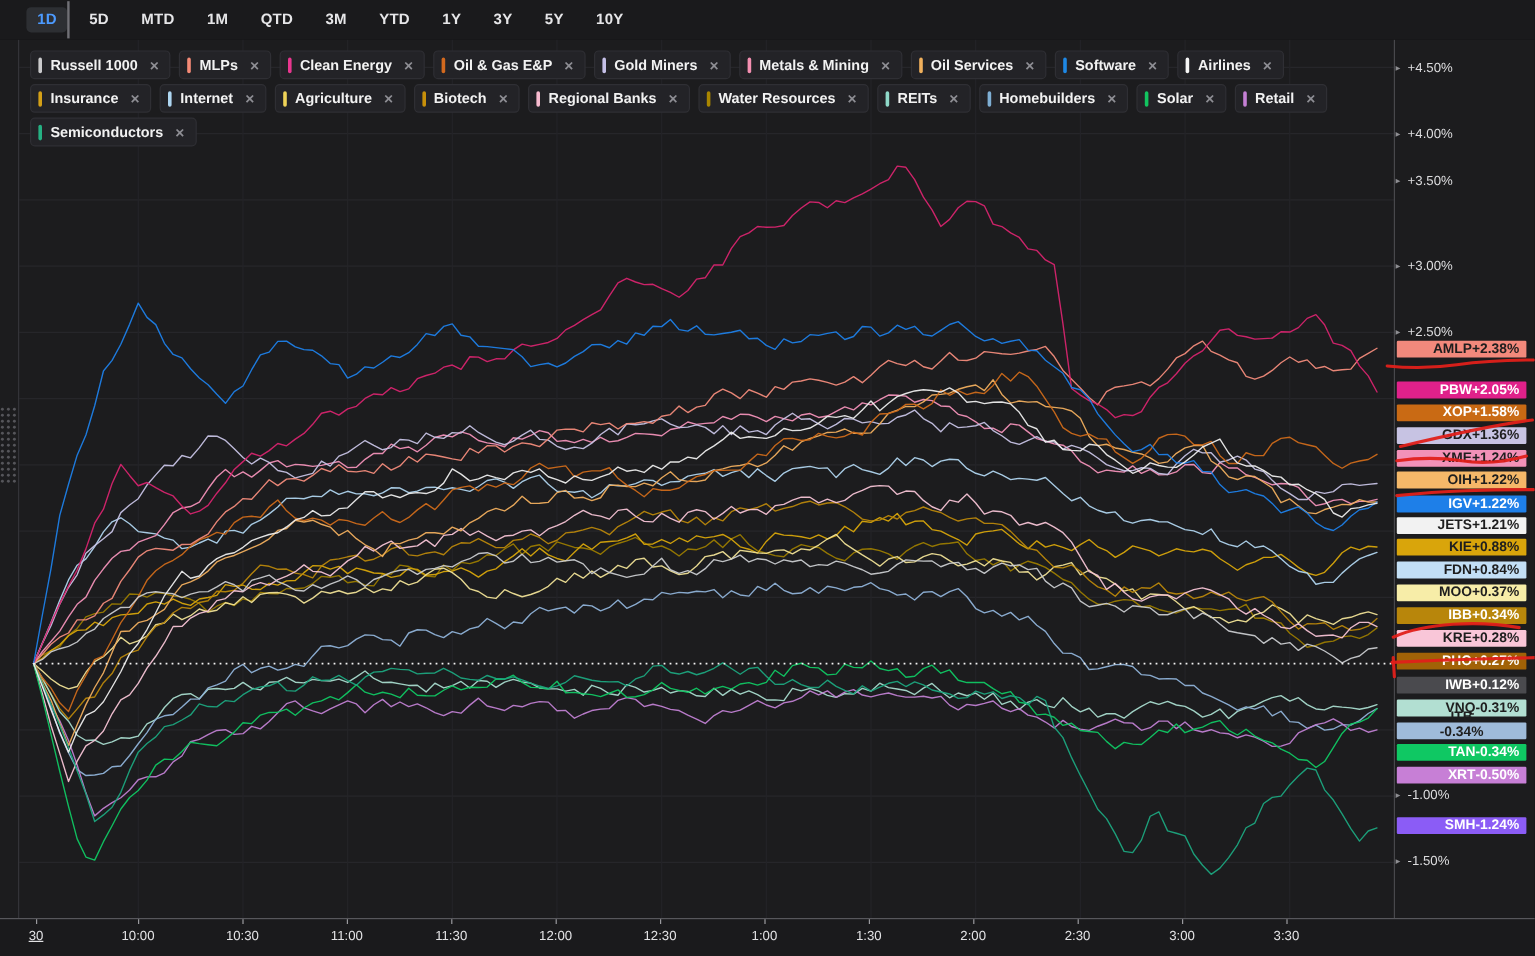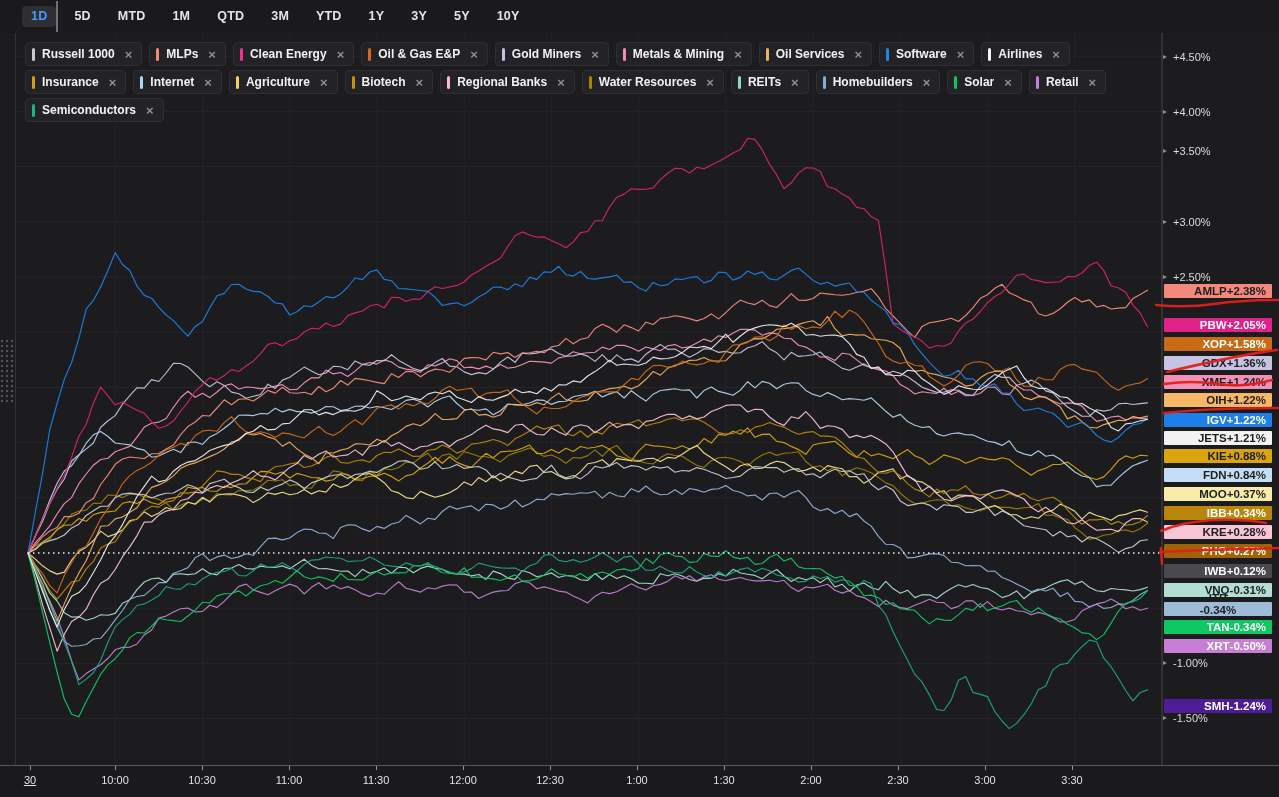--- a/index.html
+++ b/index.html
@@ -421,21 +421,21 @@
   <div class="tick-label" style="top: 620px; background: rgb(15, 200, 99); color: rgb(255, 255, 255);">
     <span>TAN</span>
     <span>-0.34%</span>
   </div>
 
   <div class="tick-label" style="top: 639px; background: rgb(199, 127, 214); color: rgb(255, 255, 255);">
     <span>XRT</span>
     <span>-0.50%</span>
   </div>
 
-  <div class="tick-label" style="top: 681px; background: #4c1d95; color: rgb(255, 255, 255); margin-top: 18px;">
+  <div class="tick-label" style="top: 681px; background: #8b5cf6; color: rgb(255, 255, 255);">
     <span>SMH</span>
     <span>-1.24%</span>
   </div>
 
 <div class="xaxis">
 
     <div>
       <div class="xtick" style="left: 30px;"></div>
       <div class="xlab" style="left: 30px; text-decoration: underline;">30</div>
     </div>

